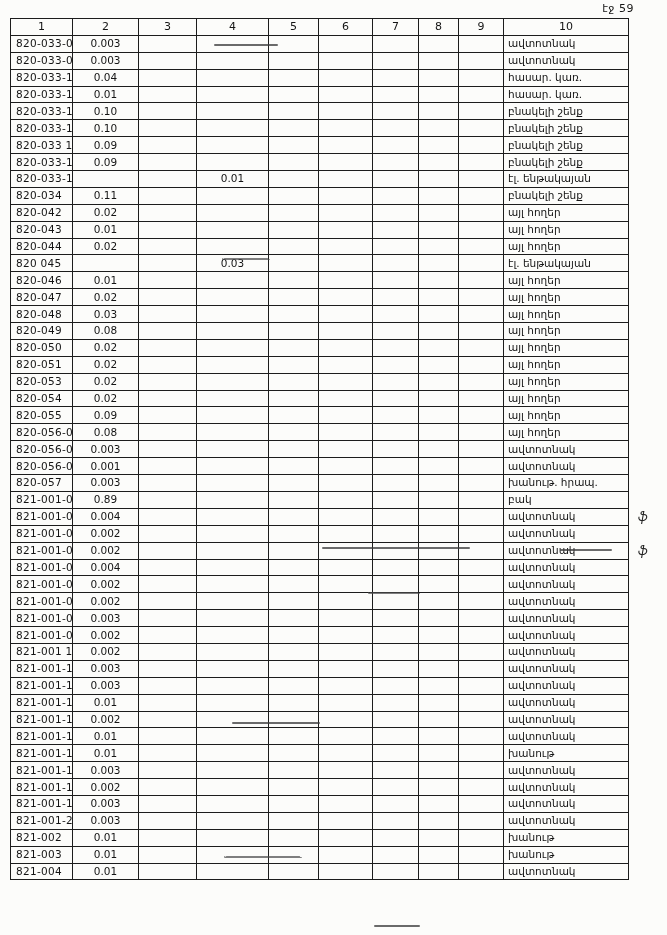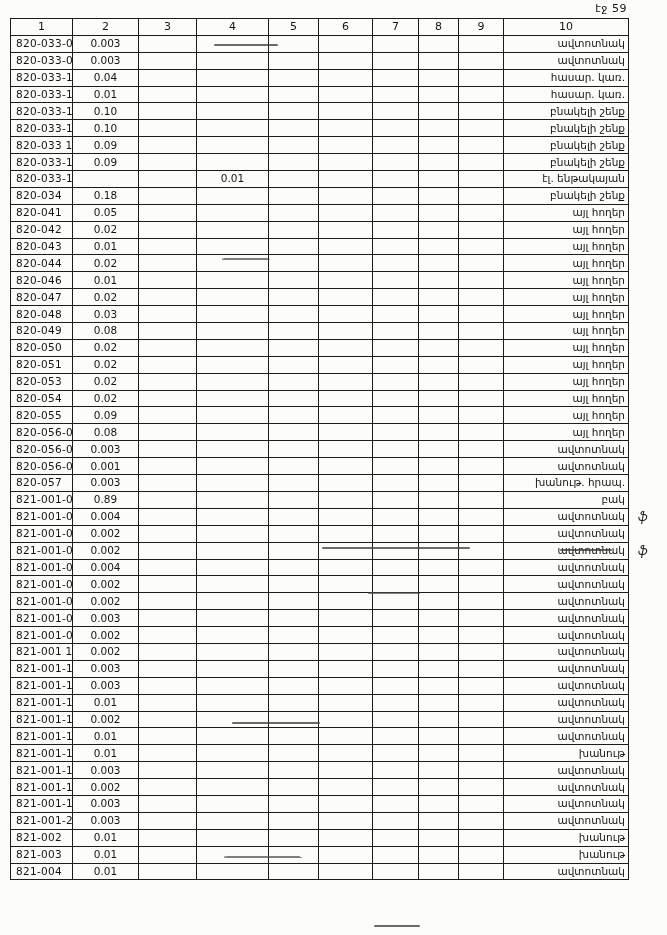--- a/index.html
+++ b/index.html
@@ -11,21 +11,21 @@
     color: #141414;
   }
   .page {
     position: relative;
     width: 667px; height: 935px;
     overflow: hidden;
     background: #fcfcfa;
   }
   .page-label {
     position: absolute;
-    top: 2px; right: 40px;
+    top: 2px; right: 33px;
     font-size: 11px;
     letter-spacing: 0.5px;
   }
   table.grid {
     position: absolute;
     left: 10px; top: 18px;
     width: 618px;
     border-collapse: collapse;
     table-layout: fixed;
   }
@@ -39,21 +39,21 @@
     overflow: hidden;
   }
   th {
     font-weight: normal;
     text-align: center;
     font-size: 11px;
     background: #fcfcfa;
   }
   td.c1  { text-align: left; padding-left: 5px; letter-spacing: 0.3px; }
   td.c2, td.c3, td.c4, td.c5, td.c6, td.c7, td.c8, td.c9 { text-align: center; }
-  td.c10 { text-align: right; padding-left: 4px; }
+  td.c10 { text-align: left; padding-left: 4px; }
   col.w1  { width: 62px; }
   col.w2  { width: 66px; }
   col.w3  { width: 58px; }
   col.w4  { width: 72px; }
   col.w5  { width: 50px; }
   col.w6  { width: 54px; }
   col.w7  { width: 46px; }
   col.w8  { width: 40px; }
   col.w9  { width: 45px; }
   col.w10 { width: 125px; }
@@ -216,41 +216,29 @@
           <td class="c4">0.01</td>
           <td class="c5"></td>
           <td class="c6"></td>
           <td class="c7"></td>
           <td class="c8"></td>
           <td class="c9"></td>
           <td class="c10">էլ. ենթակայան</td>
         </tr>
         <tr>
           <td class="c1">820-034</td>
-          <td class="c2">0.18</td>
+          <td class="c2">0.11</td>
           <td class="c3"></td>
           <td class="c4"></td>
           <td class="c5"></td>
           <td class="c6"></td>
           <td class="c7"></td>
           <td class="c8"></td>
           <td class="c9"></td>
           <td class="c10">բնակելի շենք</td>
-        </tr>
-        <tr>
-          <td class="c1">820-041</td>
-          <td class="c2">0.05</td>
-          <td class="c3"></td>
-          <td class="c4"></td>
-          <td class="c5"></td>
-          <td class="c6"></td>
-          <td class="c7"></td>
-          <td class="c8"></td>
-          <td class="c9"></td>
-          <td class="c10">այլ հողեր</td>
         </tr>
         <tr>
           <td class="c1">820-042</td>
           <td class="c2">0.02</td>
           <td class="c3"></td>
           <td class="c4"></td>
           <td class="c5"></td>
           <td class="c6"></td>
           <td class="c7"></td>
           <td class="c8"></td>
@@ -273,20 +261,32 @@
           <td class="c1">820-044</td>
           <td class="c2">0.02</td>
           <td class="c3"></td>
           <td class="c4"></td>
           <td class="c5"></td>
           <td class="c6"></td>
           <td class="c7"></td>
           <td class="c8"></td>
           <td class="c9"></td>
           <td class="c10">այլ հողեր</td>
+        </tr>
+        <tr>
+          <td class="c1">820 045</td>
+          <td class="c2"></td>
+          <td class="c3"></td>
+          <td class="c4">0.03</td>
+          <td class="c5"></td>
+          <td class="c6"></td>
+          <td class="c7"></td>
+          <td class="c8"></td>
+          <td class="c9"></td>
+          <td class="c10">էլ. ենթակայան</td>
         </tr>
         <tr>
           <td class="c1">820-046</td>
           <td class="c2">0.01</td>
           <td class="c3"></td>
           <td class="c4"></td>
           <td class="c5"></td>
           <td class="c6"></td>
           <td class="c7"></td>
           <td class="c8"></td>

